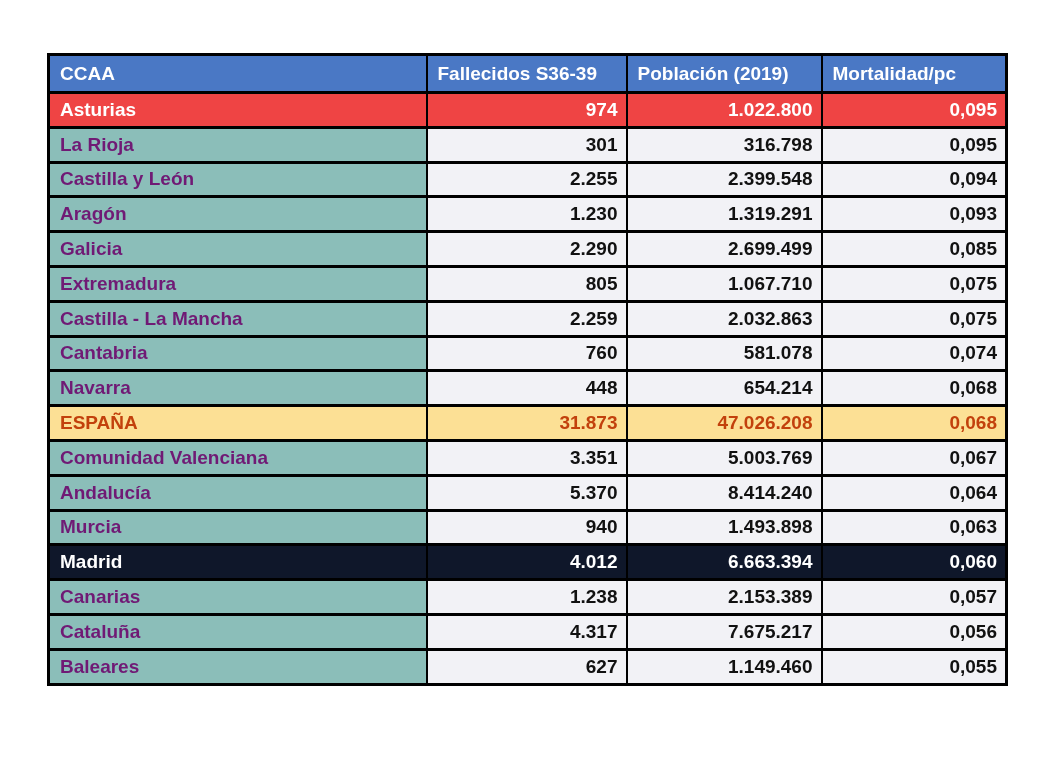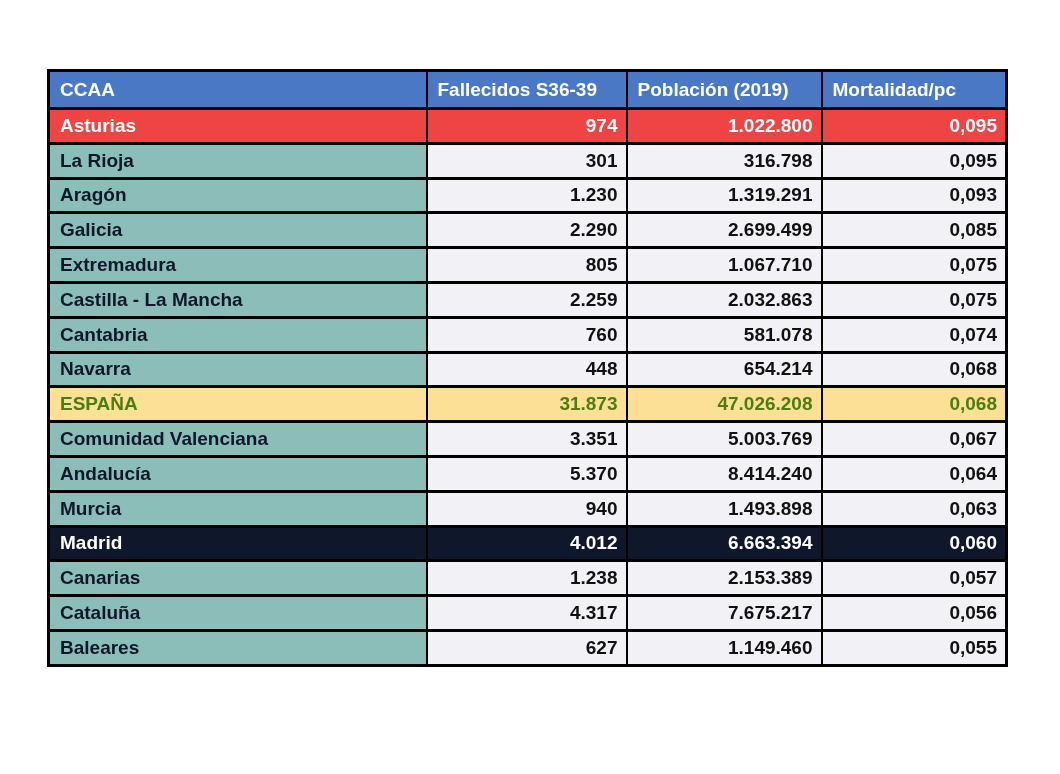--- a/index.html
+++ b/index.html
@@ -10,21 +10,21 @@
     width: 1060px;
     height: 774px;
     background: #ffffff;
     font-family: "Liberation Sans", sans-serif;
     position: relative;
     overflow: hidden;
   }
   .table-wrap {
     position: absolute;
     left: 47px;
-    top: 69px;
+    top: 53px;
   }
   table {
     border-collapse: collapse;
     table-layout: fixed;
     width: 958px;
     border: 3px solid #000;
   }
   th, td {
     border: 2px solid #000;
     border-top-width: 3px;
@@ -38,41 +38,41 @@
   th {
     background: #4A78C5;
     color: #ffffff;
     font-weight: bold;
     font-size: 19px;
     text-align: left;
     padding: 0 8px 0 10px;
   }
   td.name {
     background: #8BBEB9;
-    color: #0f172a;
+    color: #701a75;
     font-weight: bold;
     font-size: 19px;
     text-align: left;
     padding: 0 8px 0 10px;
   }
   td.num {
     background: #F2F2F6;
     color: #111111;
     font-weight: bold;
     font-size: 19px;
     text-align: right;
     padding: 0 8px 0 10px;
   }
   tr.hl-green td.name, tr.hl-green td.num {
     background: #ef4444;
     color: #ffffff;
   }
   tr.hl-yellow td.name, tr.hl-yellow td.num {
     background: #FCE095;
-    color: #4d7c0f;
+    color: #c2410c;
   }
   tr.hl-red td.name, tr.hl-red td.num {
     background: #0f172a;
     color: #ffffff;
   }
 </style>
 </head>
 <body>
 
 <div class="table-wrap">
@@ -99,20 +99,26 @@
           <td class="num">1.022.800</td>
           <td class="num">0,095</td>
         </tr>
         <tr>
           <td class="name">La Rioja</td>
           <td class="num">301</td>
           <td class="num">316.798</td>
           <td class="num">0,095</td>
         </tr>
         <tr>
+          <td class="name">Castilla y León</td>
+          <td class="num">2.255</td>
+          <td class="num">2.399.548</td>
+          <td class="num">0,094</td>
+        </tr>
+        <tr>
           <td class="name">Aragón</td>
           <td class="num">1.230</td>
           <td class="num">1.319.291</td>
           <td class="num">0,093</td>
         </tr>
         <tr>
           <td class="name">Galicia</td>
           <td class="num">2.290</td>
           <td class="num">2.699.499</td>
           <td class="num">0,085</td>

